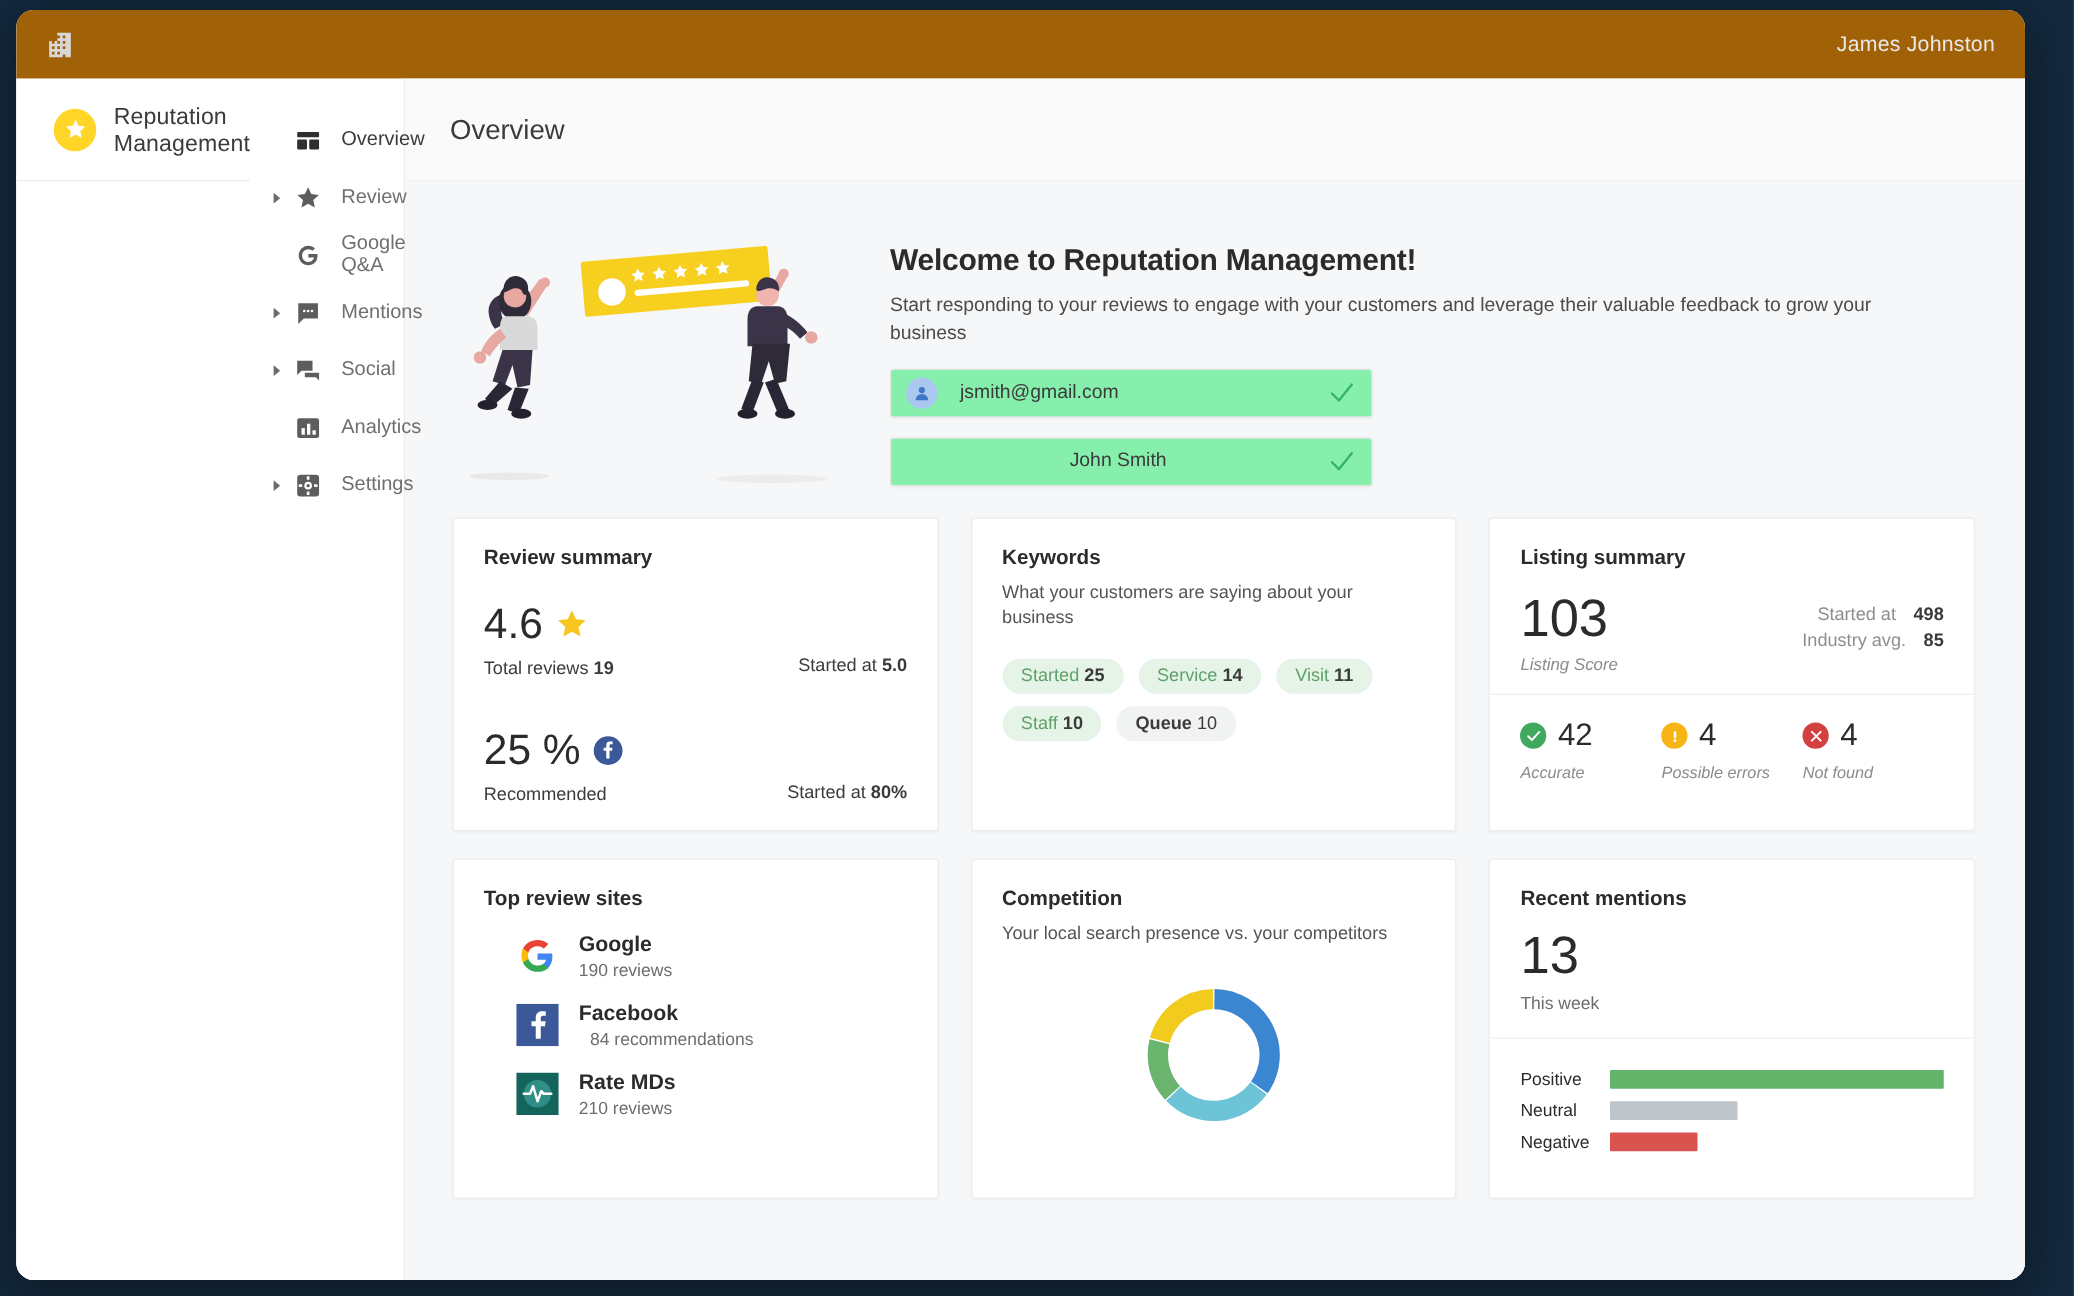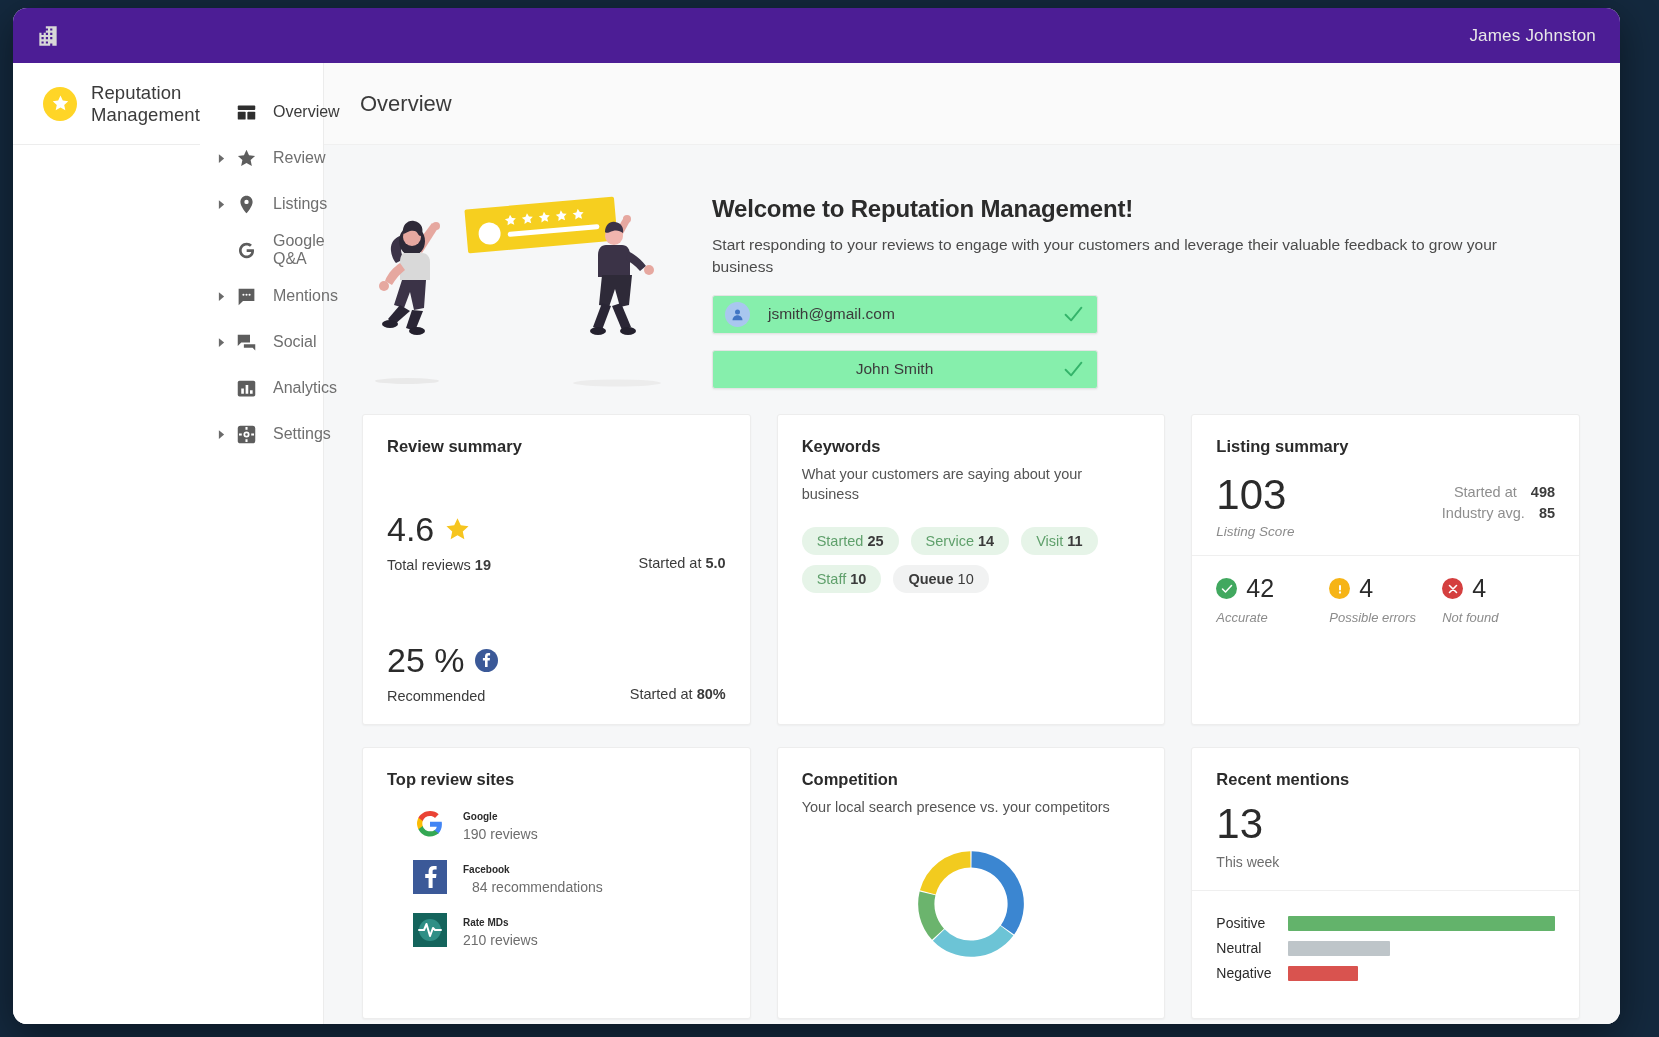--- a/index.html
+++ b/index.html
@@ -26,21 +26,21 @@
     left: 13px; top: 8px;
     width: 1607px; height: 1016px;
     background: #ffffff;
     border-radius: 14px;
     overflow: hidden;
     box-shadow: 0 10px 40px rgba(0,0,0,.45);
   }
   
   .topbar {
     height: 55px; width: 100%;
-    background: #4c1d95;
+    background: #a16207;
     display: flex; align-items: center;
     justify-content: space-between;
     padding: 0 24px 0 22px;
   }
   .building-icon { width: 26px; height: 26px; display:block; }
   .user-name {
     color: #e8e8e8; font-size: 17px; letter-spacing: .2px;
   }
   
   .shell { display: flex; height: 961px; background: #f4f5f6; }
@@ -148,21 +148,21 @@
     border: 1px solid #ededed;
     border-radius: 3px;
     flex: 1 1 0;
     box-shadow: 0 1px 2px rgba(0,0,0,.04);
   }
   .card-pad { padding: 22px 24px 20px 24px; }
   .card-h { font-size: 16.5px; font-weight: bold; color: #2b2b2b; }
   .card-sub { font-size: 14.5px; color: #545454; line-height: 1.4; margin-top: 8px; }
   
   .rs-row { display: flex; align-items: flex-end; justify-content: space-between; }
-  .rs-big { font-size: 34px; color: #2b2b2b; font-weight: 300; line-height: 1; display:flex; align-items:center; gap: 10px; margin-top: 30px;}
+  .rs-big { font-size: 34px; color: #2b2b2b; font-weight: 300; line-height: 1; display:flex; align-items:center; gap: 10px;}
   .rs-big svg { width: 27px; height: 27px; }
   .rs-sub { font-size: 14.5px; color: #3b3b3b; margin-top: 11px; }
   .rs-sub b { font-weight: bold; }
   .rs-right { font-size: 14.5px; color: #3b3b3b; padding-bottom: 2px; }
   .rs-right b { font-weight: bold; }
   .rs-block { margin-top: 26px; }
   .rs-block.second { margin-top: 40px; }
   .fb-dot { width: 23px; height: 23px; border-radius: 50%; background: #3b5998; display:inline-flex; align-items:center;justify-content:center; }
   .fb-dot svg { width: 12px; height: 14px; color: #fff; }
   
@@ -189,21 +189,21 @@
   .dot { width: 21px; height: 21px; border-radius: 50%; display:flex;align-items:center;justify-content:center; flex:0 0 21px;}
   .dot.green { background: #41a85f; }
   .dot.amber { background: #f6b416; }
   .dot.red { background: #d43f3f; }
   .dot svg { width: 12px; height: 12px; color: #fff; }
   .ls-num { font-size: 25px; font-weight: 300; color: #2b2b2b; line-height: 1;}
   .ls-lab { font-size: 13px; font-style: italic; color: #8b8b8b; margin-top: 9px; }
   
   .site-row { display: flex; align-items: center; gap: 16px; margin-top: 17px; padding-left: 26px;}
   .site-logo { width: 34px; height: 34px; flex: 0 0 34px; display:flex;align-items:center;justify-content:center; }
-  .site-name { font-size: 10px; color: #2b2b2b; font-weight: bold; }
+  .site-name { font-size: 17px; color: #2b2b2b; font-weight: bold; }
   .site-meta { font-size: 14px; color: #6d6d6d; margin-top: 2px; }
   .site-meta.indent { padding-left: 9px; }
   
   .donut-wrap { display: flex; justify-content: center; padding-top: 26px; }
   
   .rm-big { font-size: 42px; font-weight: 300; color: #2b2b2b; line-height: 1; margin-top: 14px;}
   .rm-cap { font-size: 14px; color: #6d6d6d; margin-top: 9px; }
   .rm-bars { border-top: 1px solid #efefef; padding: 24px 24px 10px 24px; }
   .rm-bar-row { display: flex; align-items: center; margin-bottom: 9px; }
   .rm-bar-lab { width: 72px; flex: 0 0 72px; font-size: 14px; color: #2b2b2b; }
@@ -263,33 +263,20 @@
               </svg>
           </span>
           <span class="nav-icon">
             <svg viewBox="0 0 24 24" fill="currentColor">
                 <path d="M12 2l2.9 6.3 6.9.8-5.1 4.7 1.4 6.8L12 17.2 5.9 20.6l1.4-6.8L2.2 9.1l6.9-.8z"></path>
               </svg>
           </span>
           <span class="nav-label">Review</span>
         </div>
 
-        <div class="nav-item">
-          <span class="nav-caret">
-            <svg viewBox="0 0 8 10" fill="currentColor">
-                <path d="M1 0l6 5-6 5z"></path>
-              </svg>
-          </span>
-          <span class="nav-icon">
-            <svg viewBox="0 0 24 24" fill="currentColor">
-                <path d="M12 2C8.1 2 5 5.1 5 9c0 5.2 7 13 7 13s7-7.8 7-13c0-3.9-3.1-7-7-7zm0 9.5A2.5 2.5 0 1112 6.5a2.5 2.5 0 010 5z"></path>
-              </svg>
-          </span>
-          <span class="nav-label">Listings</span>
-        </div>
 
         <div class="nav-item">
           <span class="nav-caret"></span>
           <span class="nav-icon">
             <svg viewBox="0 0 24 24" fill="currentColor">
                 <path d="M12.2 10.6v3.1h5.2c-.3 1.4-1.7 4.1-5.2 4.1-3.1 0-5.7-2.6-5.7-5.8s2.5-5.8 5.7-5.8c1.8 0 3 .8 3.7 1.4l2.3-2.2C16.7 3.9 14.6 3 12.2 3 7.3 3 3.4 6.9 3.4 11.9s3.9 8.9 8.8 8.9c5.1 0 8.4-3.6 8.4-8.6 0-.6-.1-1-.2-1.6h-8.2z"></path>
               </svg>
           </span>
           <span class="nav-label">Google Q&amp;A</span>
         </div>

